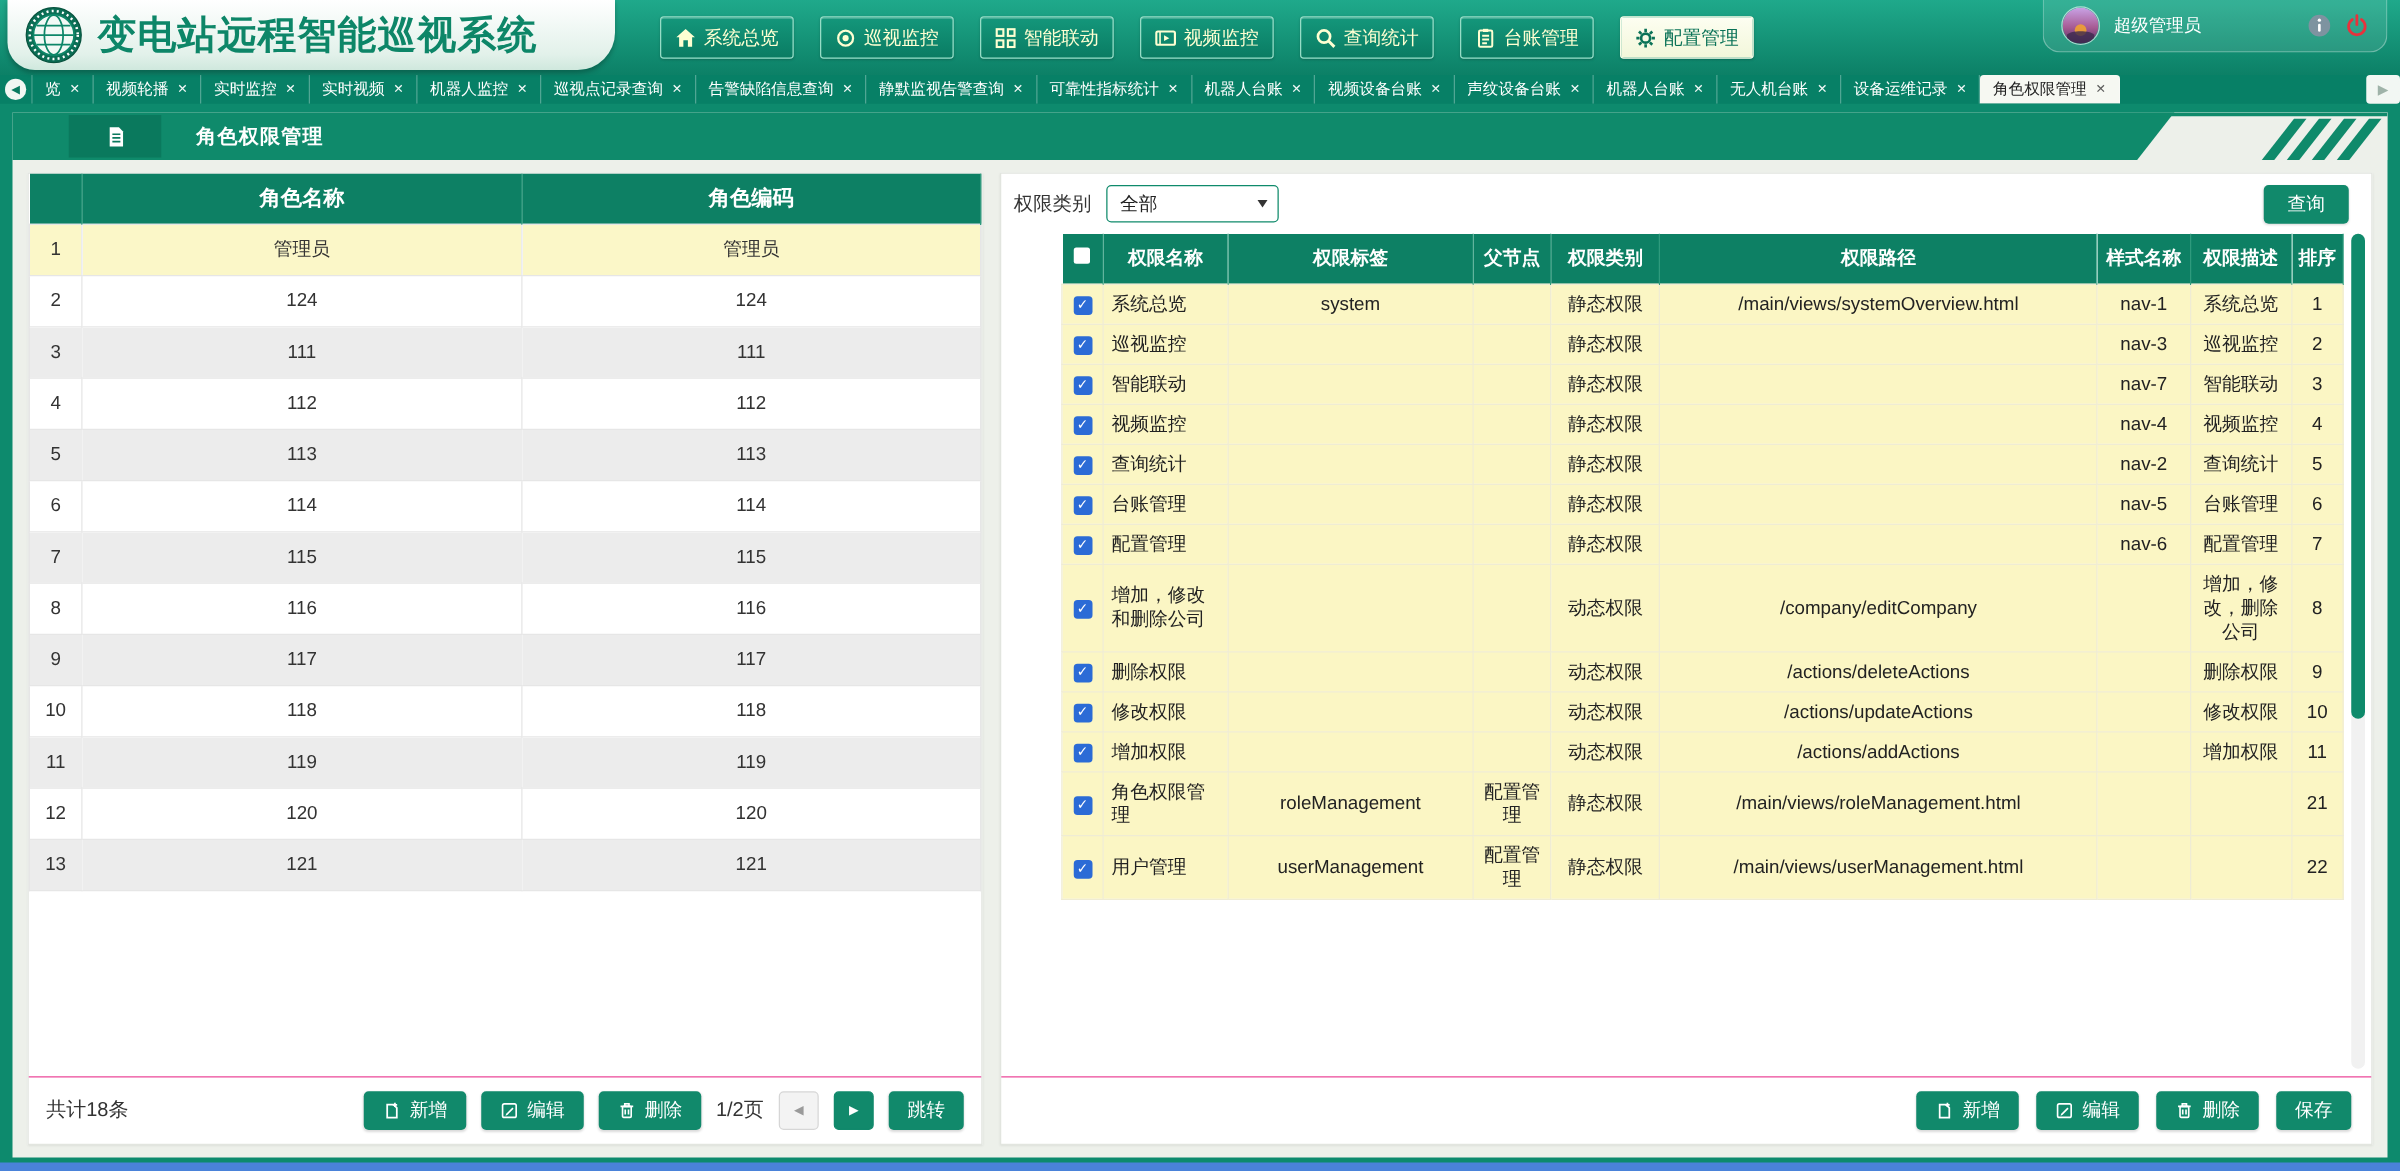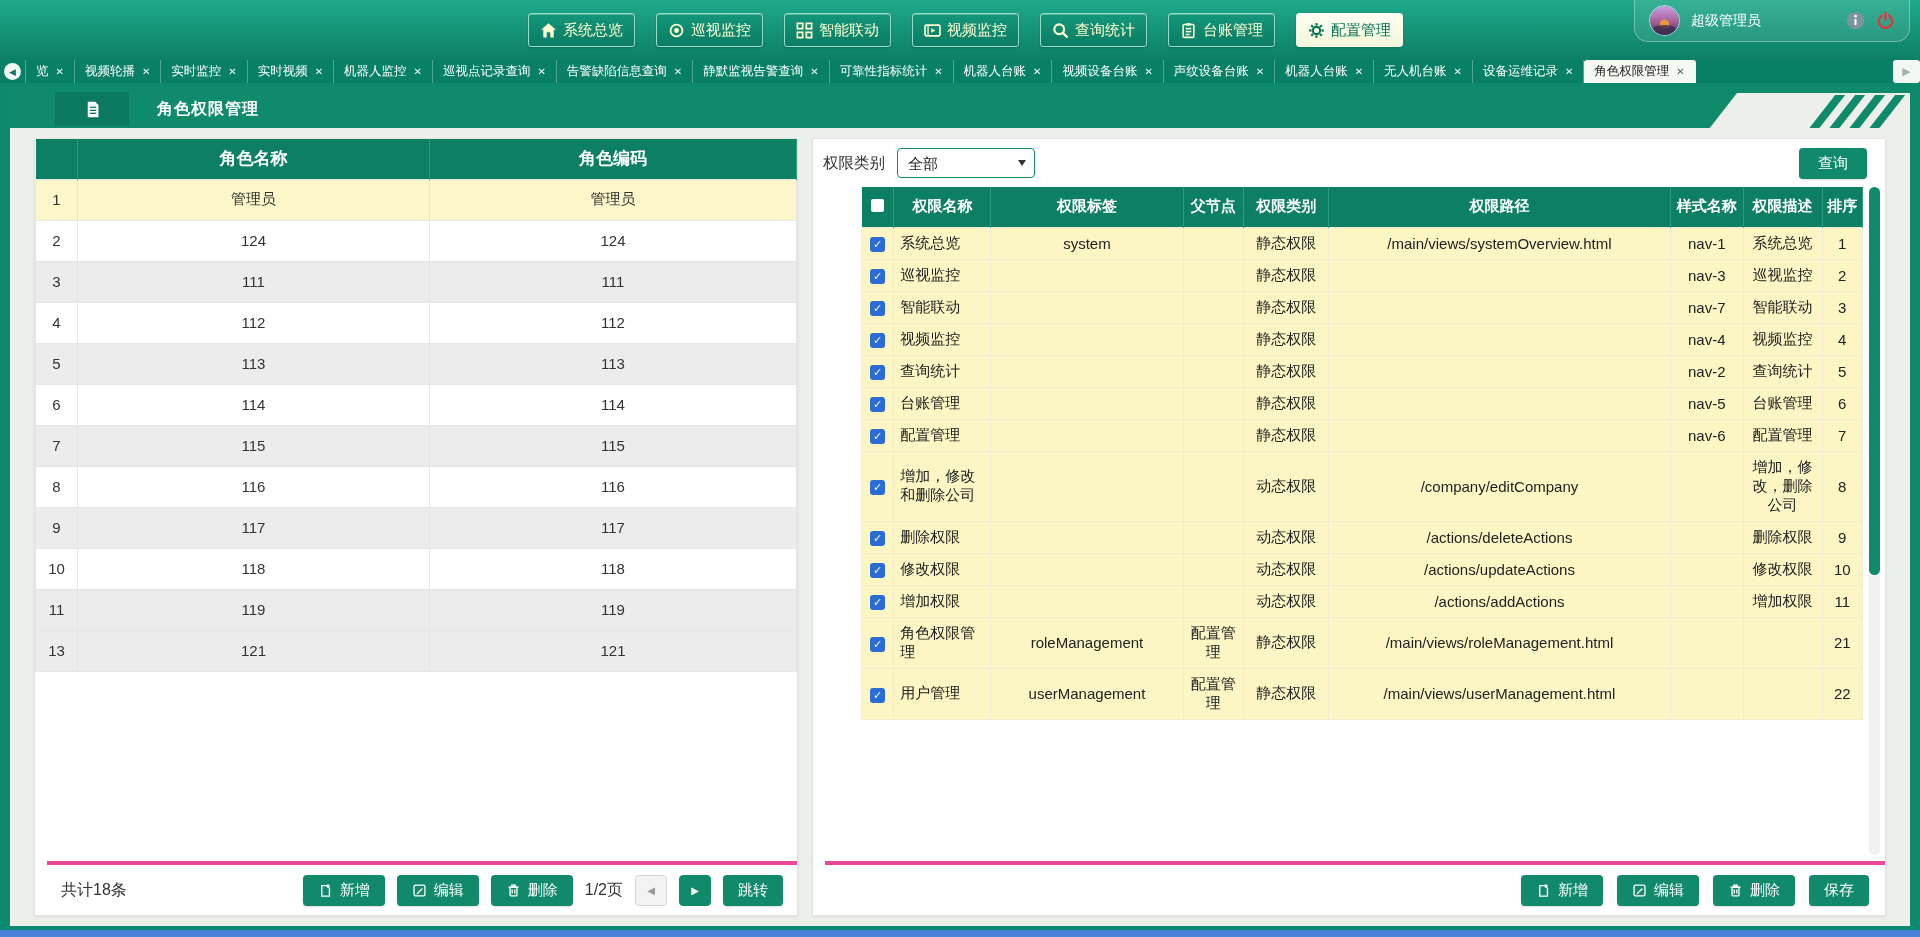--- a/index.html
+++ b/index.html
@@ -61,37 +61,37 @@
   .main { position:absolute; left:10px; right:10px; top:90px; bottom:11px; background:#edf0ea; }
   .titlebar { height:38px; background:#0f8a6b; position:relative; display:flex; align-items:center; overflow:hidden; }
   .title-icon-box { width:74px; height:34px; background:#0a795d; display:flex; align-items:center; justify-content:center; margin-left:45px; }
   .title-icon-box svg { width:19px; height:19px; }
   .page-title { color:#fff; font-size:16px; font-weight:bold; margin-left:28px; letter-spacing:1px; }
   .deco { position:absolute; right:0; top:0; height:100%; width:230px; }
   .deco .topline { position:absolute; top:0; left:0; right:0; height:3px; background:#0f8a6b; z-index:3; }
   .deco .cutlight { position:absolute; right:-28px; top:-8px; width:215px; height:58px; background:#edf0ea; transform:skewX(-38deg); z-index:1; }
   .deco .s { position:absolute; top:5px; height:44px; width:10px; background:#0f8a6b; transform:skewX(-38deg); z-index:2; }
   .deco .s1{ right:22px; } .deco .s2{ right:42px; } .deco .s3{ right:62px; } .deco .s4{ right:82px; }
-  .content { position:absolute; left:0; right:0; top:38px; bottom:0; padding:10px 24px; display:flex; gap:14px; }
+  .content { position:absolute; left:0; right:0; top:38px; bottom:0; padding:10px 12px; display:flex; gap:14px; }
   .card { background:#ffffff; border:1px solid #e2e5df; display:flex; flex-direction:column; position:relative; box-shadow:0 1px 2px rgba(0,0,0,.08); }
   .left-card { width:764px; flex:none; }
   .right-card { flex:1; }
   
   table { border-collapse:collapse; table-layout:fixed; }
   .roles-table { width:100%; }
   .roles-table th {
     background:#0d8064; color:#ffffff; font-size:17px; font-weight:bold;
     height:40px; border-right:1px solid #2f9a7d;
   }
   .roles-table td { height:41px; text-align:center; font-size:15px; color:#333; border:1px solid #e6e6e6; overflow:hidden; }
   .roles-table tr.sel td { background:#fbf7c8; }
   .roles-table tr.g td { background:#ececec; }
   .roles-table tr.w td { background:#ffffff; }
   
-  .panel-footer { margin-top:auto; border-top:4px solid #ec4899; height:54px; display:flex; align-items:center; padding:0 14px; gap:12px;margin-left:12px; }
+  .panel-footer { margin-top:auto; border-top:1px solid #ec4899; height:54px; display:flex; align-items:center; padding:0 14px; gap:12px; }
   .total { font-size:16px; color:#333; }
   .grow { flex:1; }
   .btn {
     height:31px; padding:0 15px; background:#11896b; color:#ffffff; border:none; border-radius:4px;
     font-size:15px; display:inline-flex; align-items:center; gap:7px; cursor:pointer;
     font-family:inherit; box-shadow:0 1px 2px rgba(0,0,0,.15);
   }
   .btn svg { width:15px; height:15px; }
   .page-text { font-size:16px; color:#333; }
   .pg { width:32px; height:31px; border-radius:4px; display:inline-flex; align-items:center; justify-content:center; font-size:10px; cursor:pointer; }
@@ -127,20 +127,36 @@
   .vscroll { position:absolute; right:5px; top:0; width:11px; height:668px; background:#f1f1f1; border-radius:6px; }
   .vscroll .thumb { position:absolute; top:0; left:0; width:11px; height:388px; background:#0f8a6b; border-radius:6px; cursor:pointer; }
   .right-footer { justify-content:flex-end; gap:14px; padding-right:16px; }
   
   .bottom-strip { position:absolute; left:0; right:0; bottom:0; height:7px; background:#4a82d9; }
 </style>
 </head>
 <body>
 
 <div class="header">
+  <div class="logo-panel">
+    <svg class="logo" viewBox="0 0 46 46">
+      <circle cx="23" cy="23" r="22" fill="#0b6e55"></circle>
+      <circle cx="23" cy="23" r="22" fill="none" stroke="#08543f" stroke-width="1"></circle>
+      <circle cx="23" cy="23" r="19.2" fill="none" stroke="#ffffff" stroke-width="2" stroke-dasharray="1.6 2.6"></circle>
+      <circle cx="23" cy="23" r="16.3" fill="#f2f9f5"></circle>
+      <g fill="none" stroke="#0d8668" stroke-width="1.4">
+        <ellipse cx="23" cy="23" rx="7.5" ry="15.8"></ellipse>
+        <path d="M7 23h32"></path>
+        <path d="M9.6 15.4h26.8"></path>
+        <path d="M9.6 30.6h26.8"></path>
+        <circle cx="23" cy="23" r="16.3"></circle>
+      </g>
+    </svg>
+    <div class="app-title">变电站远程智能巡视系统</div>
+  </div>
 
   <div class="main-nav">
       <div class="nav-btn">
         <span class="nav-ic">
           <svg viewBox="0 0 16 16">
             <path d="M8 1.2 15 7.4h-2.1v7.1H9.7V9.6H6.3v4.9H3.1V7.4H1z" fill="currentColor"></path>
           </svg>
         </span>
         <span>系统总览</span>
       </div>
@@ -410,20 +426,25 @@
             <tr class="w">
               <td>10</td>
               <td>118</td>
               <td>118</td>
             </tr>
             <tr class="g">
               <td>11</td>
               <td>119</td>
               <td>119</td>
             </tr>
+            <tr class="w">
+              <td>12</td>
+              <td>120</td>
+              <td>120</td>
+            </tr>
             <tr class="g">
               <td>13</td>
               <td>121</td>
               <td>121</td>
             </tr>
           </tbody>
       </table>
 
       <div class="panel-footer">
         <span class="total">共计18条</span>

